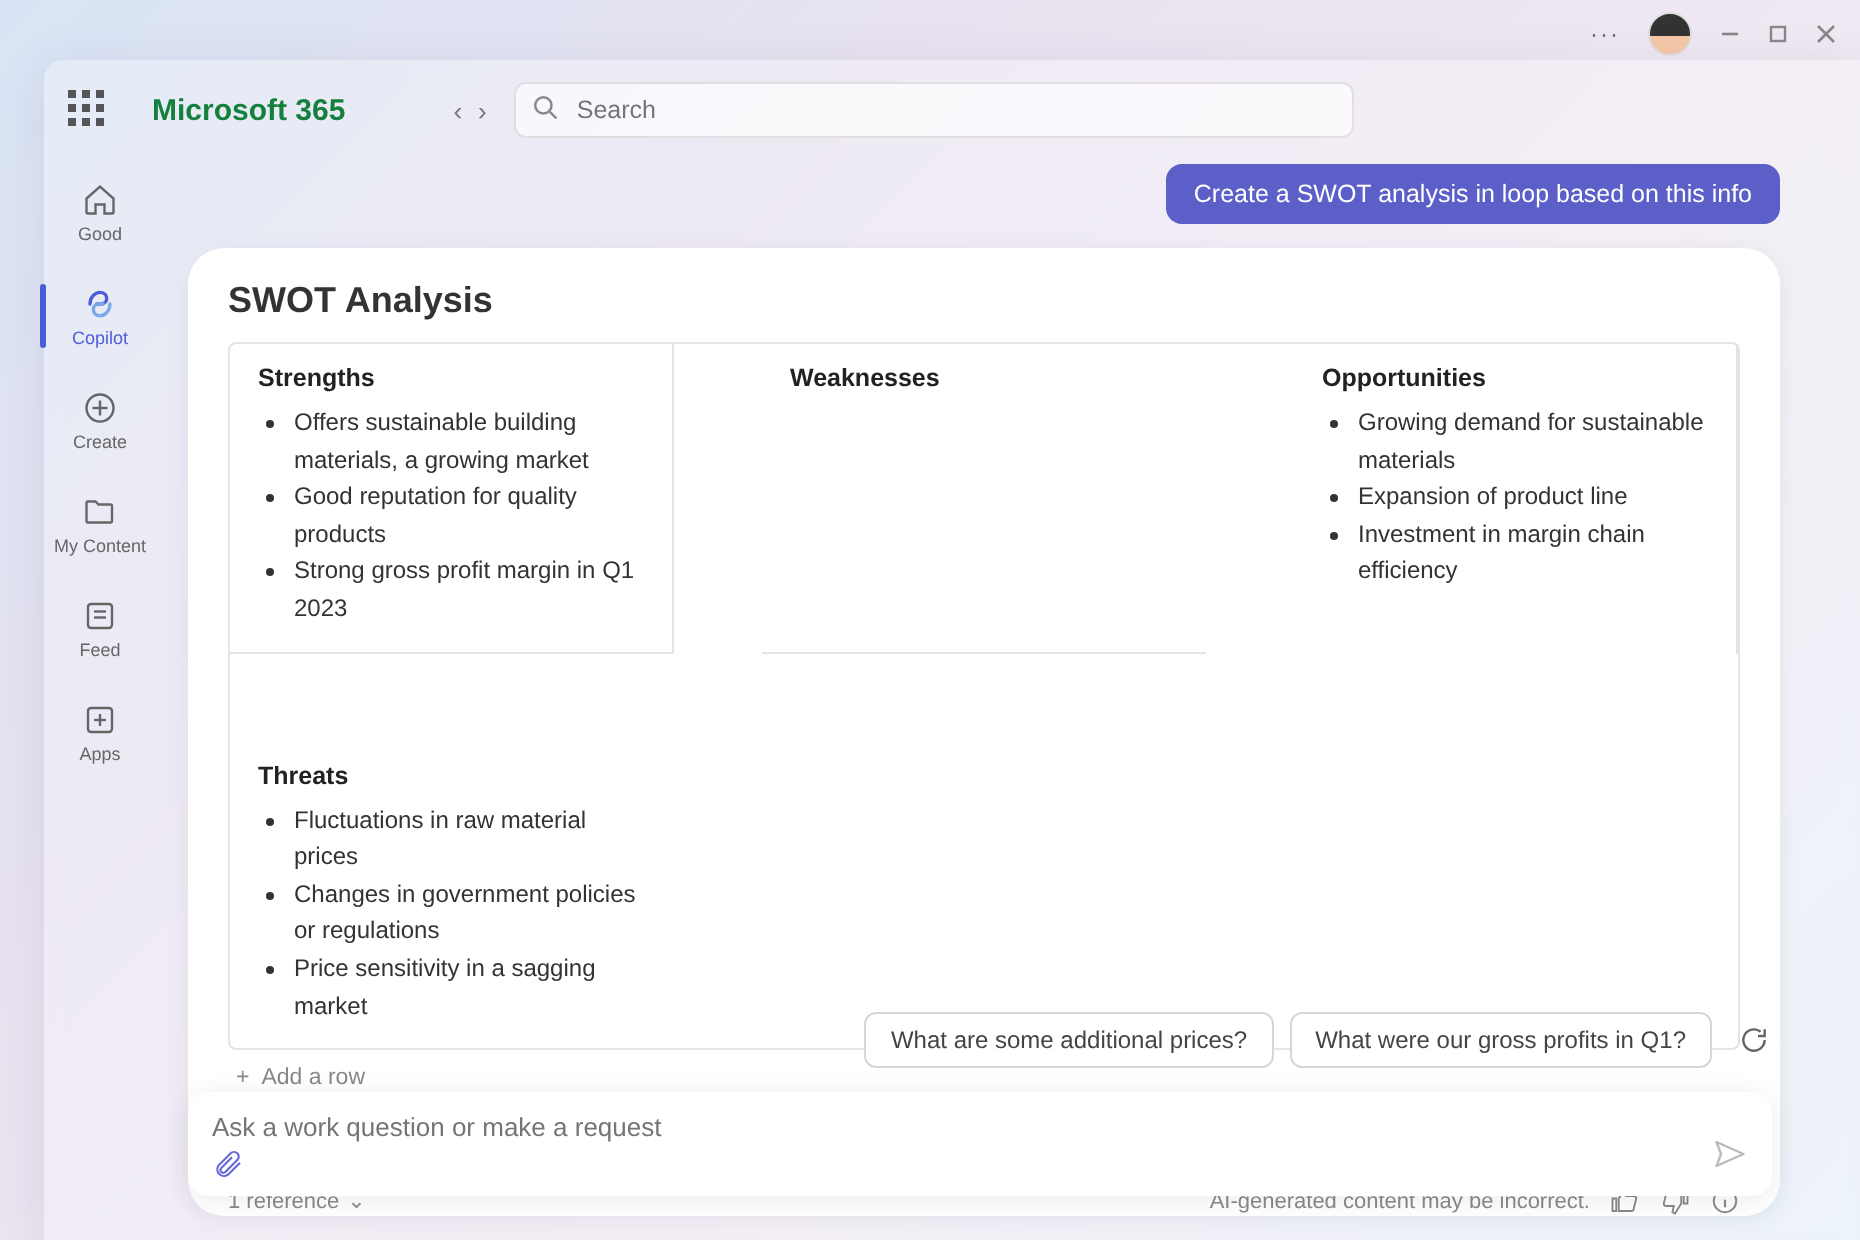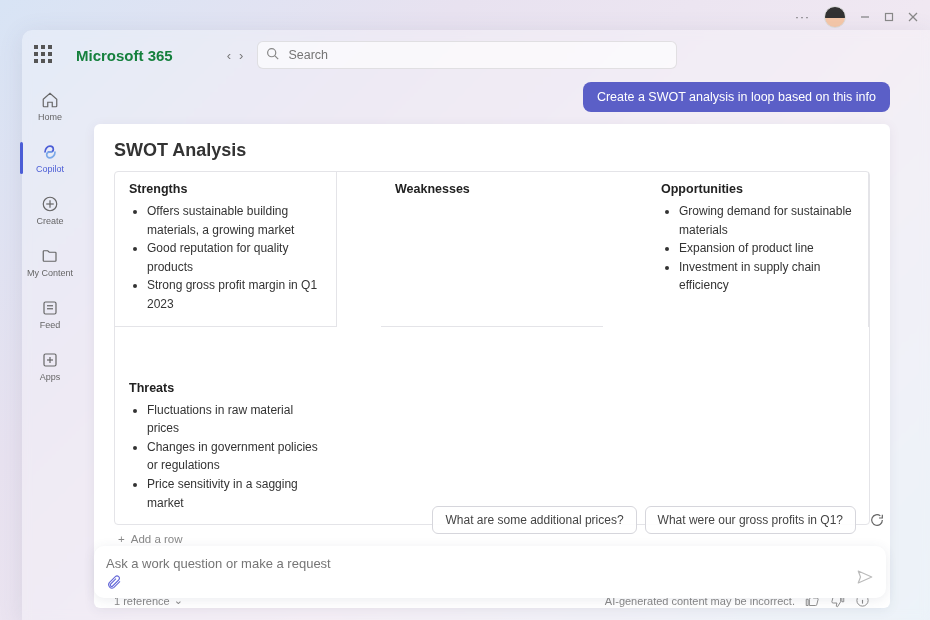--- a/index.html
+++ b/index.html
@@ -41,21 +41,21 @@
 .navitem.active { color:#4b5dd6; }
 .navitem.active::before { content:""; position:absolute; left:-16px; top:2px; bottom:2px; width:3px; background:#4b5dd6; border-radius:2px; }
 .navitem .nicon { width:20px; height:20px; display:flex; align-items:center; justify-content:center; }
 .navitem .nlabel { font-size:9px; }
 .main { flex:1; padding:8px 40px 0 16px; position:relative; overflow:hidden; }
 .userbubble {
   float:right; clear:both; background:#5b5fc7; color:#fff; padding:8px 14px; border-radius:8px;
   font-size:12.5px; margin-bottom:12px;
 }
 .card {
-  clear:both; background:#fff; border-radius:6px; padding:16px 20px 0 20px;
+  clear:both; background:#fff; border-radius:18px; padding:16px 20px 0 20px;
   box-shadow:0 2px 12px rgba(60,70,100,0.08); margin-bottom:1px; width:100%;
 }
 .card h2 { font-size:18px; font-weight:600; color:#333; margin-bottom:10px; }
 .swot { display:grid; grid-template-columns:1fr 1fr 1fr; border:1px solid #e4e4e8; border-radius:4px;gap:44px; }
 .cell { padding:10px 14px 12px 14px; border-right:1px solid #e4e4e8; border-bottom:1px solid #e4e4e8; }
 .cell:nth-child(2n) { border-right:none; }
 .cell:nth-child(n+3) { border-bottom:none; }
 .cell h3 { font-size:12.5px; font-weight:600; margin-bottom:6px; color:#222; }
 .cell ul { padding-left:18px; }
 .cell li { font-size:12px; line-height:1.55; color:#333; }
@@ -135,21 +135,21 @@
   </div>
 
   <div class="body">
     <div class="leftnav">
       <div class="navitem">
         <span class="nicon">
             <svg width="18" height="18" viewBox="0 0 24 24">
               <path d="M3 11 12 3l9 8v9a1 1 0 0 1-1 1h-5v-6h-6v6H4a1 1 0 0 1-1-1z" fill="none" stroke="currentColor" stroke-width="1.6"></path>
             </svg>
           </span>
-        <span class="nlabel">Home</span>
+        <span class="nlabel">Good</span>
       </div>
       <div class="navitem active">
         <span class="nicon">
             <svg width="20" height="20" viewBox="0 0 24 24">
               <path d="M6 12c0-4 3-7 6-7s4 2 4 4-2 3-4 3h-2" fill="none" stroke="#4b5dd6" stroke-width="2" stroke-linecap="round"></path>
               <path d="M18 12c0 4-3 7-6 7s-4-2-4-4 2-3 4-3h2" fill="none" stroke="#7aa8e8" stroke-width="2" stroke-linecap="round"></path>
             </svg>
           </span>
         <span class="nlabel">Copilot</span>
       </div>
@@ -208,21 +208,21 @@
               </ul>
           </div>
           <div class="cell">
             <h3>Weaknesses</h3>
           </div>
           <div class="cell">
             <h3>Opportunities</h3>
             <ul>
                 <li>Growing demand for sustainable materials</li>
                 <li>Expansion of product line</li>
-                <li>Investment in supply chain efficiency</li>
+                <li>Investment in margin chain efficiency</li>
               </ul>
           </div>
           <div class="cell">
             <h3>Threats</h3>
             <ul>
                 <li>Fluctuations in raw material prices</li>
                 <li>Changes in government policies or regulations</li>
                 <li>Price sensitivity in a sagging market</li>
               </ul>
           </div>

